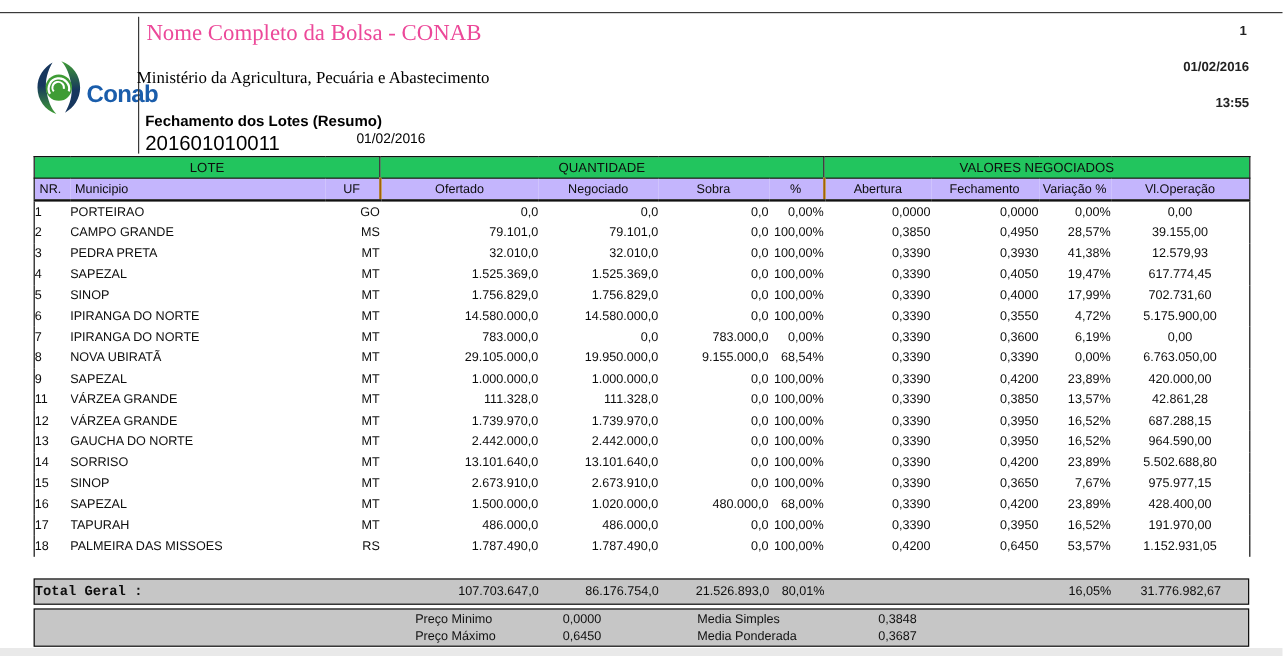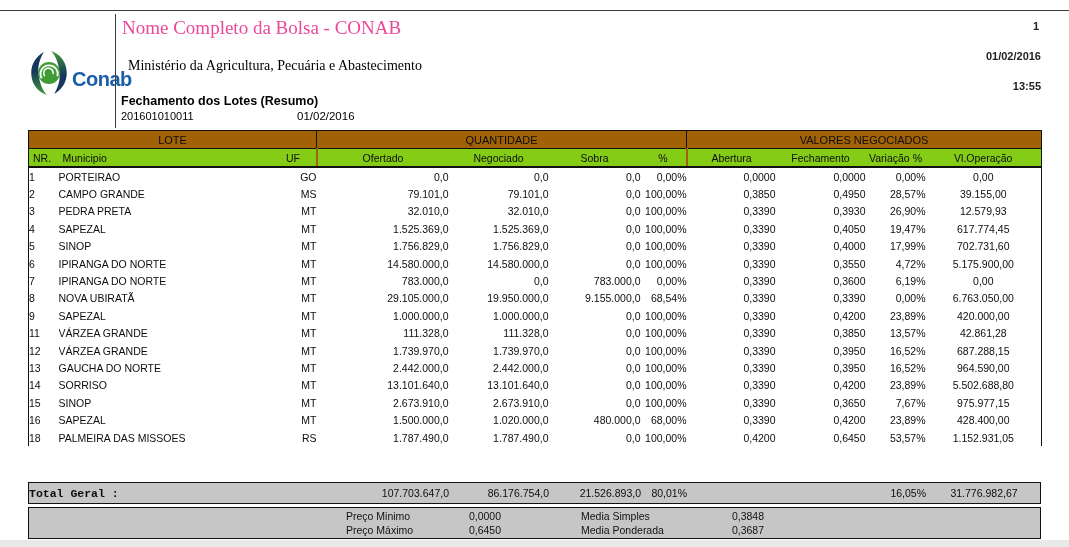--- a/index.html
+++ b/index.html
@@ -7,34 +7,34 @@
     position:relative;width:1069px;height:547px;background:#fff;overflow:hidden;
     font-family:"Liberation Sans",sans-serif;color:#111;
   }
   .top-rule{position:absolute;top:10px;left:0;width:1069px;height:1px;background:#3a3a3a;}
   
   .logo{position:absolute;left:28px;top:48px;width:90px;height:52px;}
   .logo svg{position:absolute;left:0;top:2px;}
   .logo-text{position:absolute;left:44px;top:20px;font-size:20px;font-weight:bold;color:#1a5dab;letter-spacing:-0.5px;}
   .vline{position:absolute;left:115px;top:14px;width:1px;height:114px;background:#3a3a3a;}
   .title{position:absolute;left:122px;top:17px;font-family:"Liberation Serif",serif;font-size:19px;color:#ec4899;}
-  .subtitle{position:absolute;left:128px;top:58px;font-family:"Liberation Serif",serif;font-size:14px;color:#000;}
+  .subtitle{position:absolute;left:114px;top:58px;font-family:"Liberation Serif",serif;font-size:14px;color:#000;}
   .report-title{position:absolute;left:121px;top:94px;font-size:12.5px;font-weight:bold;color:#000;}
-  .report-code{position:absolute;left:121px;top:110px;font-size:11px;color:#000;}
+  .report-code{position:absolute;left:121px;top:110px;font-size:17px;color:#000;}
   .report-date{position:absolute;left:297px;top:110px;font-size:11.5px;color:#000;}
   .page-num{position:absolute;right:30px;top:20px;font-size:11px;font-weight:bold;color:#222;}
   .meta-date{position:absolute;right:28px;top:50px;font-size:11px;font-weight:bold;color:#222;}
   .meta-time{position:absolute;right:28px;top:80px;font-size:11px;font-weight:bold;color:#222;}
   
   .tbl-wrap{position:absolute;left:28px;top:130px;width:1013px;}
   table.main{border-collapse:collapse;table-layout:fixed;width:1013px;font-size:10.5px;color:#0d0d0d;}
   table.main th,table.main td{padding:0;overflow:hidden;white-space:nowrap;}
   table.grid{border:1px solid #111;border-bottom:none;}
-  .group-row th{background:#a16207;border:1px solid #111;font-weight:normal;height:17px;font-size:11px;text-align:center;}
-  .col-row th{background:#84cc16;border-bottom:2px solid #111;font-weight:normal;height:17px;text-align:center;}
+  .group-row th{background:#22c55e;border:1px solid #111;font-weight:normal;height:17px;font-size:11px;text-align:center;}
+  .col-row th{background:#c4b5fd;border-bottom:2px solid #111;font-weight:normal;height:17px;text-align:center;}
   .col-row th.gb{border-left:2px solid #a16207;}
   tbody td{height:17.4px;}
   .c0{text-align:left;padding-left:5px;}
   .c1{text-align:left;padding-left:5px;}
   .c2{text-align:right;}
   .c3{text-align:right;padding-right:9px;}
   .c4{text-align:right;padding-right:9px;}
   .c5{text-align:right;padding-right:11px;}
   .c6{text-align:right;padding-right:14px;}
   .c7{text-align:right;padding-right:15px;}
@@ -159,21 +159,21 @@
           <tr>
             <td class="c0">3</td>
             <td class="c1">PEDRA PRETA</td>
             <td class="c2">MT</td>
             <td class="c3">32.010,0</td>
             <td class="c4">32.010,0</td>
             <td class="c5">0,0</td>
             <td class="c6">100,00%</td>
             <td class="c7">0,3390</td>
             <td class="c8">0,3930</td>
-            <td class="c9">26,90%</td>
+            <td class="c9">41,38%</td>
             <td class="c10">12.579,93</td>
           </tr>
           <tr>
             <td class="c0">4</td>
             <td class="c1">SAPEZAL</td>
             <td class="c2">MT</td>
             <td class="c3">1.525.369,0</td>
             <td class="c4">1.525.369,0</td>
             <td class="c5">0,0</td>
             <td class="c6">100,00%</td>
@@ -317,20 +317,33 @@
             <td class="c1">SAPEZAL</td>
             <td class="c2">MT</td>
             <td class="c3">1.500.000,0</td>
             <td class="c4">1.020.000,0</td>
             <td class="c5">480.000,0</td>
             <td class="c6">68,00%</td>
             <td class="c7">0,3390</td>
             <td class="c8">0,4200</td>
             <td class="c9">23,89%</td>
             <td class="c10">428.400,00</td>
+          </tr>
+          <tr>
+            <td class="c0">17</td>
+            <td class="c1">TAPURAH</td>
+            <td class="c2">MT</td>
+            <td class="c3">486.000,0</td>
+            <td class="c4">486.000,0</td>
+            <td class="c5">0,0</td>
+            <td class="c6">100,00%</td>
+            <td class="c7">0,3390</td>
+            <td class="c8">0,3950</td>
+            <td class="c9">16,52%</td>
+            <td class="c10">191.970,00</td>
           </tr>
           <tr>
             <td class="c0">18</td>
             <td class="c1">PALMEIRA DAS MISSOES</td>
             <td class="c2">RS</td>
             <td class="c3">1.787.490,0</td>
             <td class="c4">1.787.490,0</td>
             <td class="c5">0,0</td>
             <td class="c6">100,00%</td>
             <td class="c7">0,4200</td>

